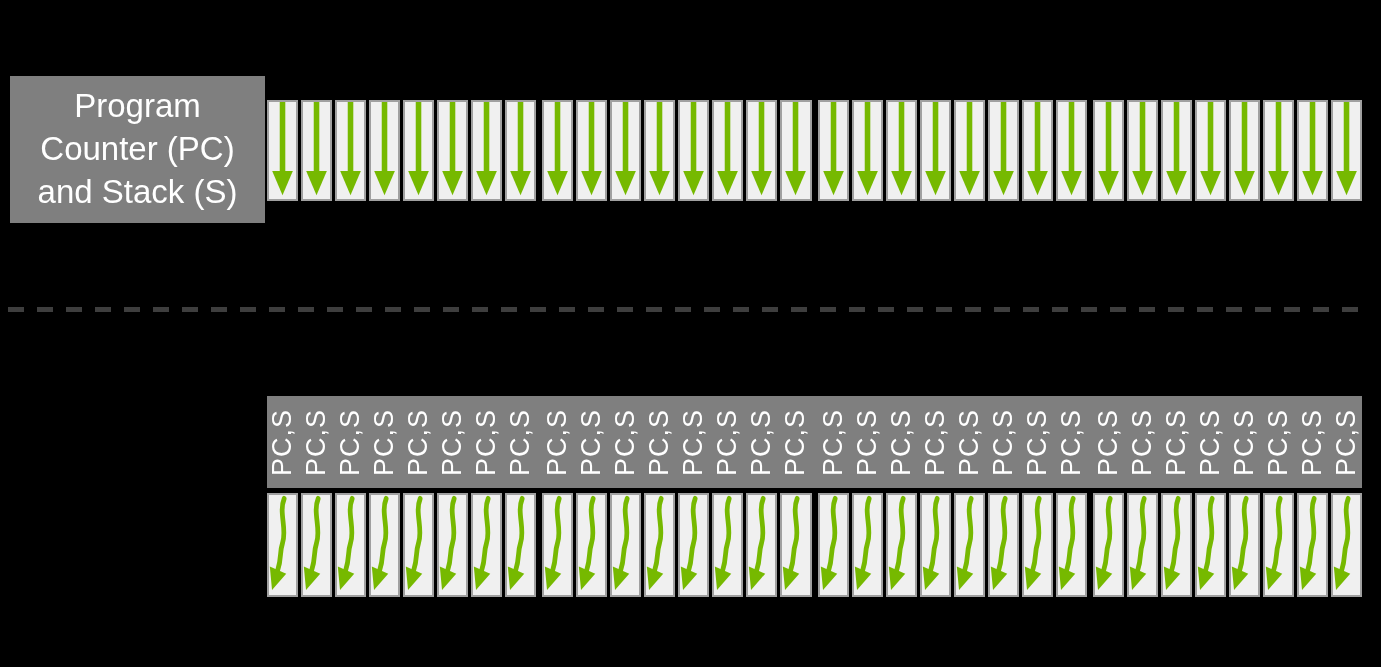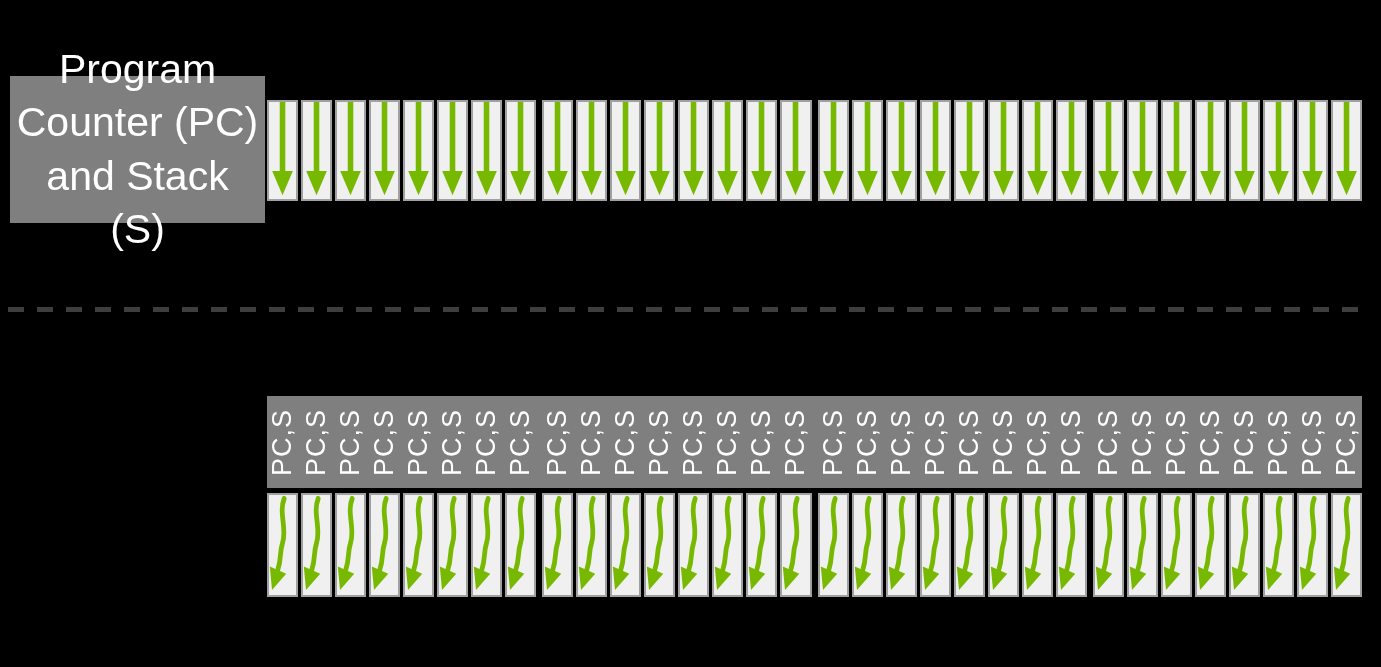--- a/index.html
+++ b/index.html
@@ -21,21 +21,21 @@
     left: 10px;
     top: 76px;
     width: 255px;
     height: 147px;
     background: var(--panel-gray, #7f7f7f);
     color: var(--label-white, #ffffff);
     display: flex;
     align-items: center;
     justify-content: center;
     text-align: center;
-    font-size: 41px;
+    font-size: 33px;
     line-height: 1.3;
     padding: 0 4px;
     box-sizing: border-box;
   }
   
   .lane-row {
     position: absolute;
     left: 267px;
     width: 1095px;
     display: flex;

